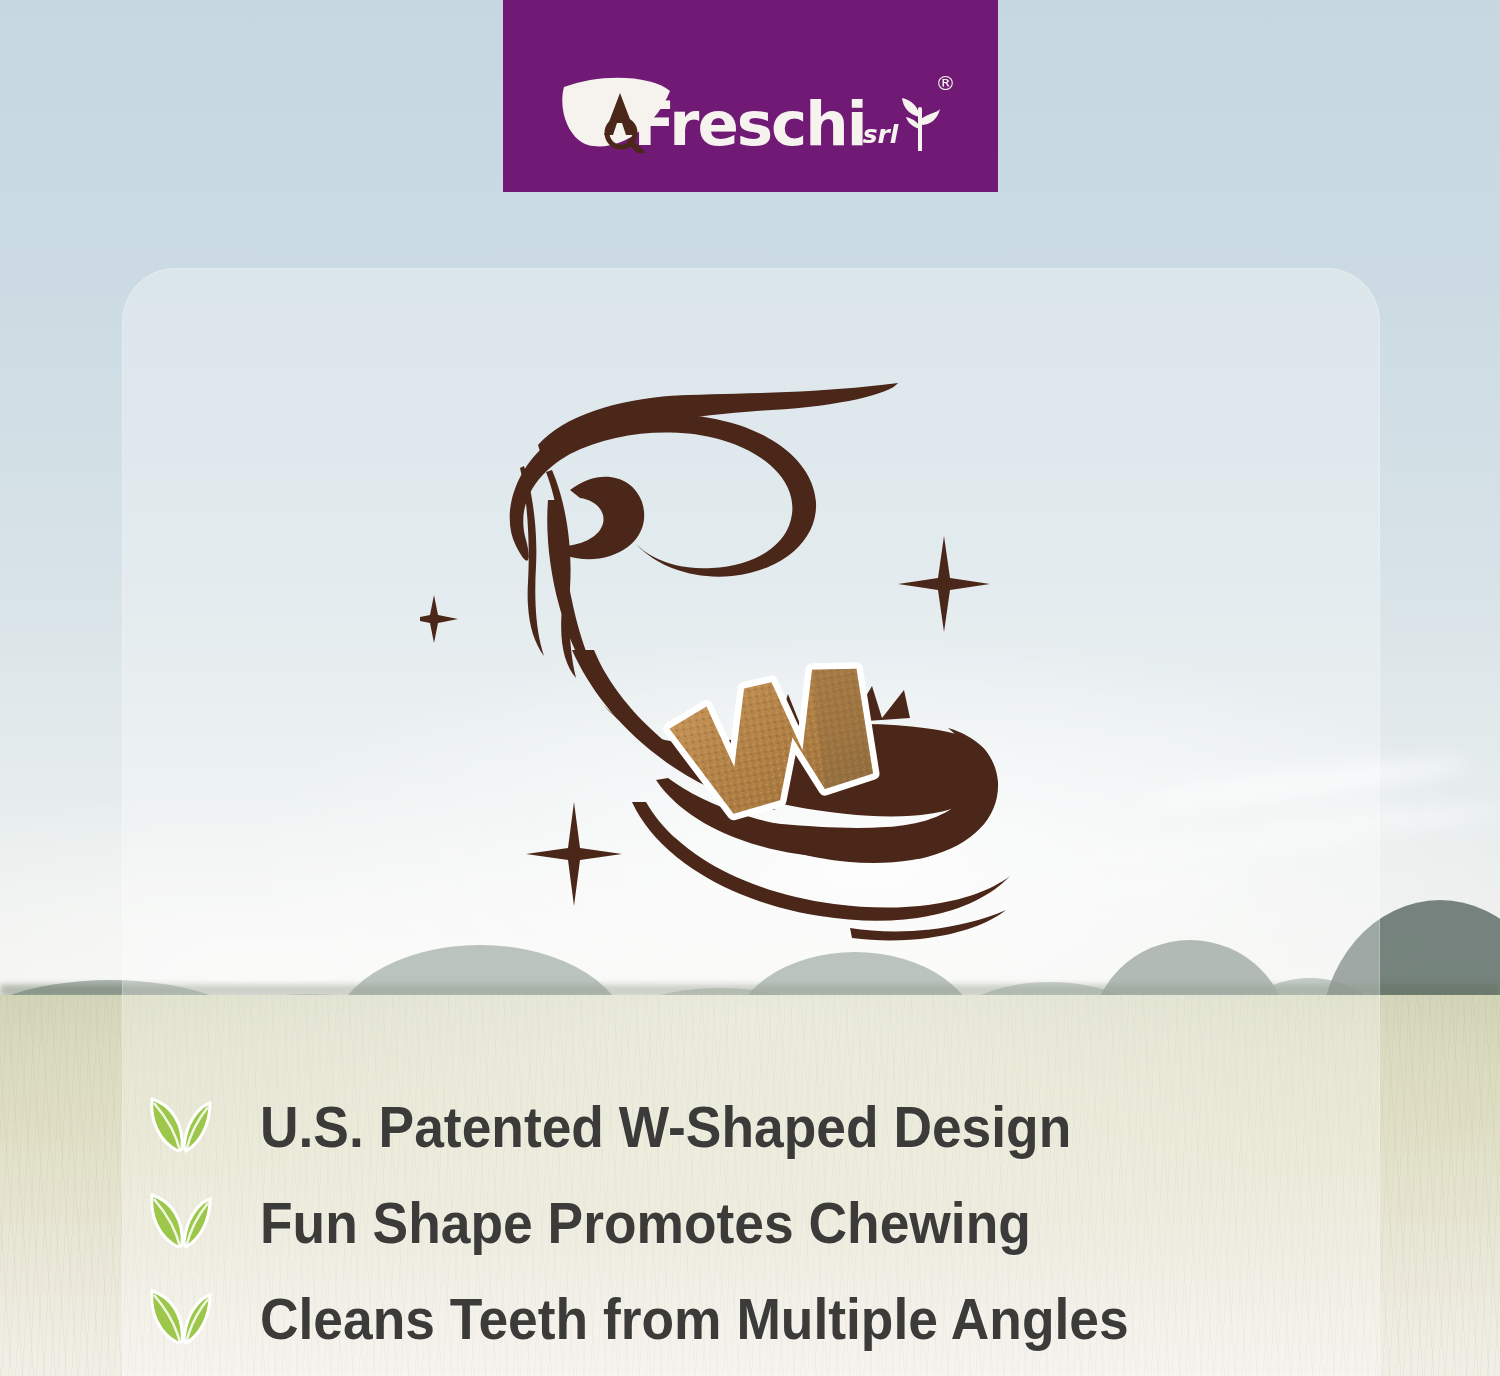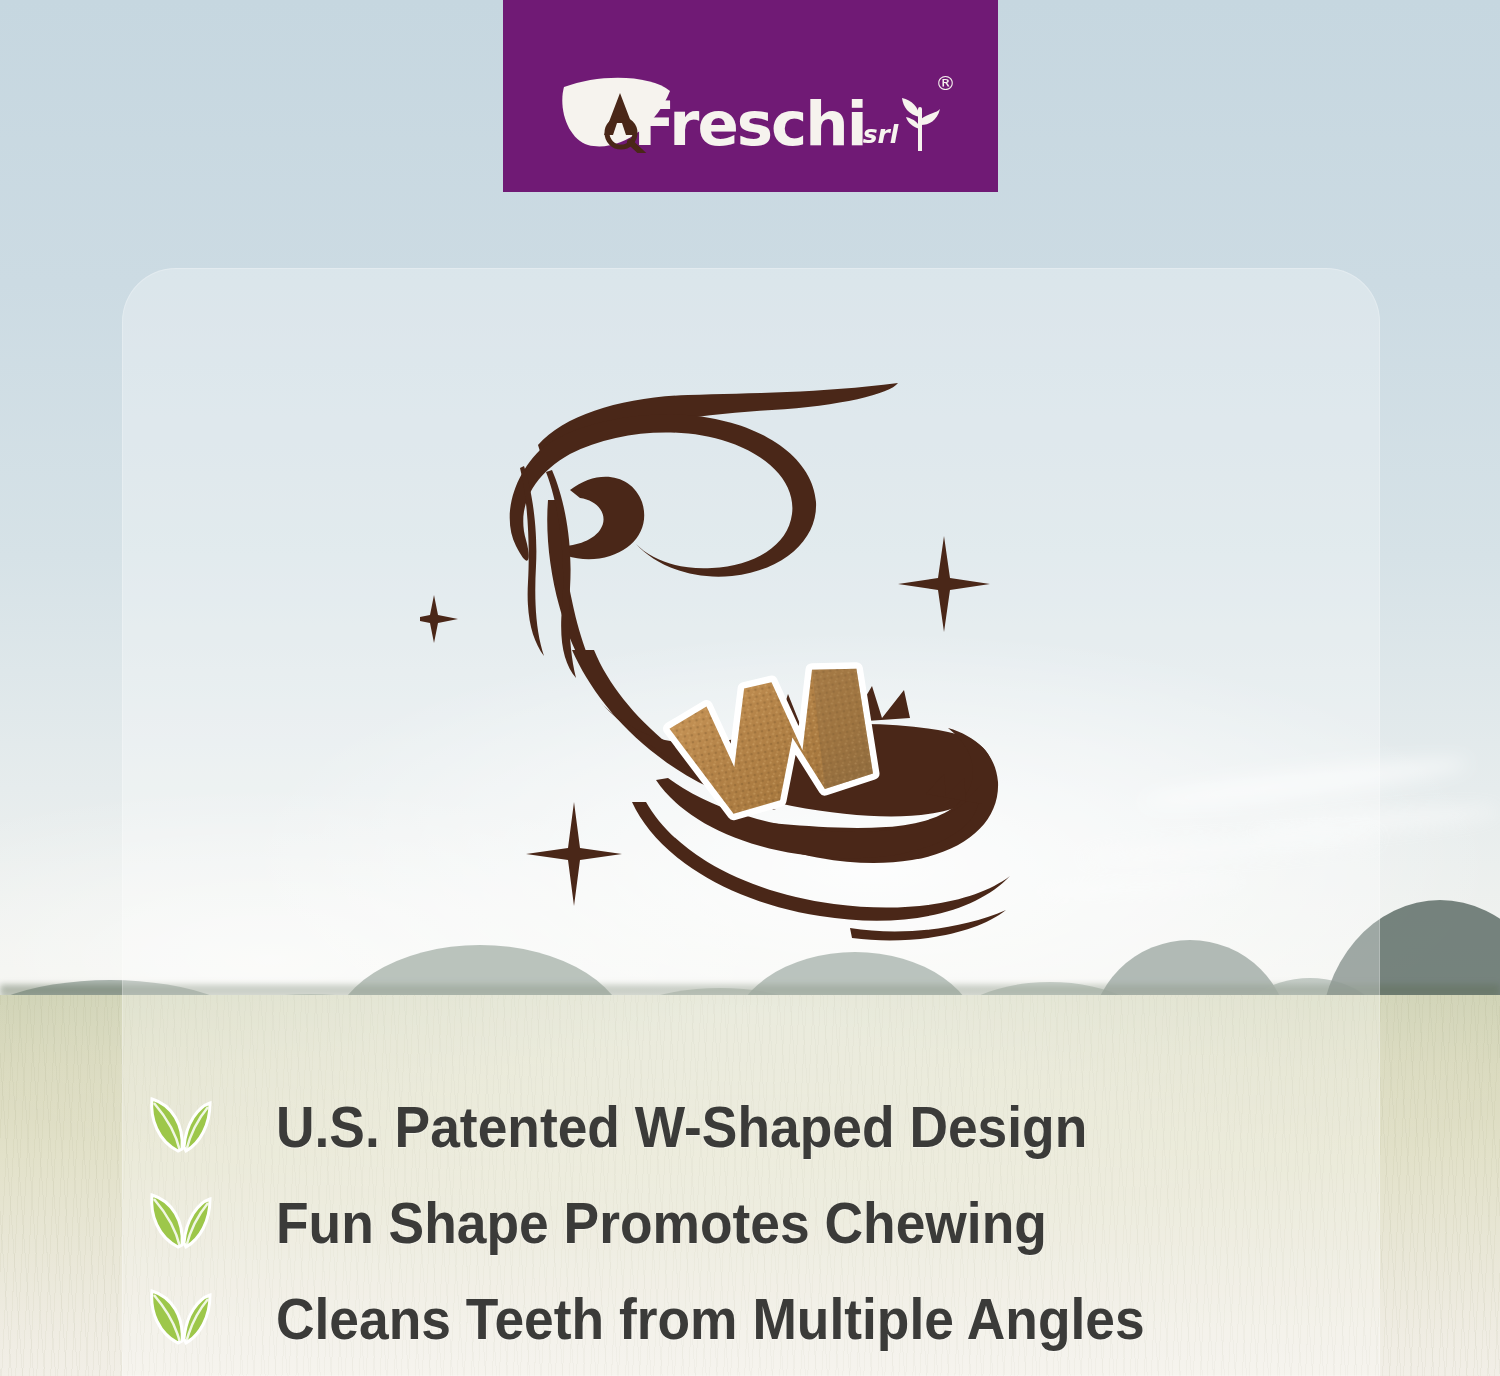--- a/index.html
+++ b/index.html
@@ -165,21 +165,20 @@
   .bullets {
     position: absolute;
     left: 148px;
     top: 1078px;
     width: 1280px;
   }
   .bullet-row {
     display: flex;
     align-items: center;
     height: 96px;
-    gap: 16px;
   }
   .bullet-leaf {
     width: 66px;
     height: 66px;
     flex: 0 0 66px;
     margin-right: 46px;
   }
   .bullet-text {
     font-family: "Liberation Sans", sans-serif;
     font-weight: bold;

